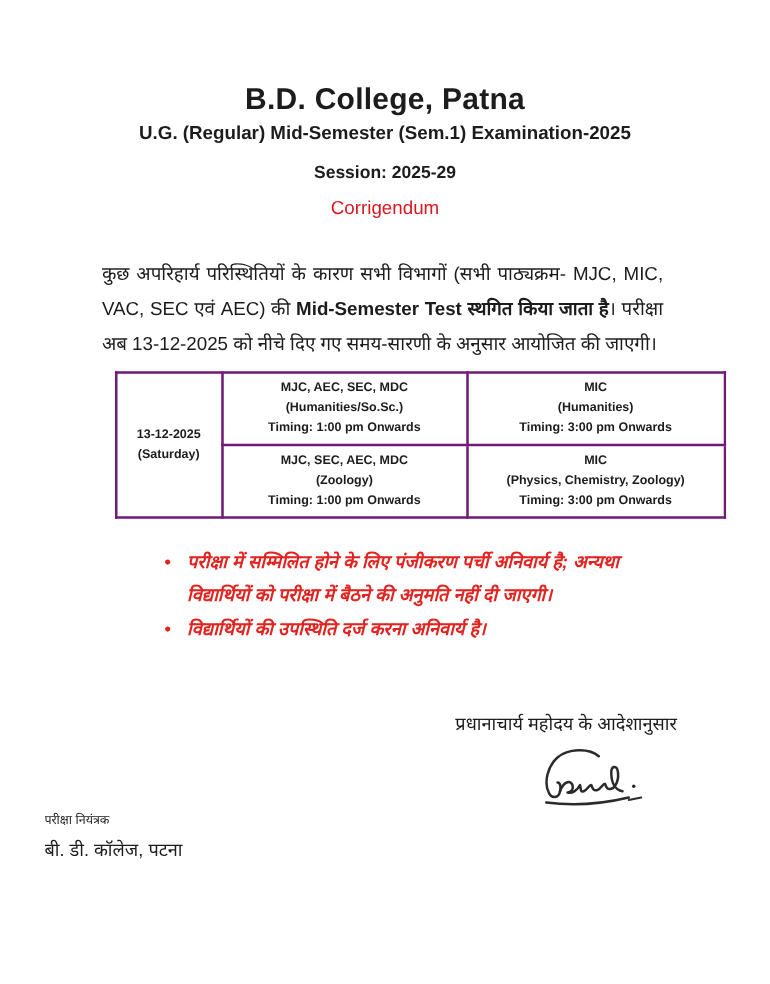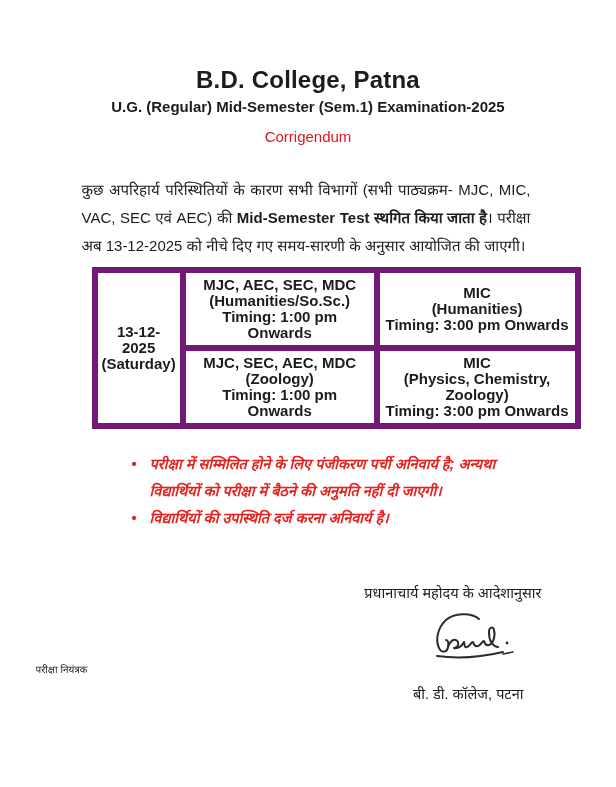--- a/index.html
+++ b/index.html
@@ -40,22 +40,22 @@
     font-size:15px;line-height:28px;
     text-align:justify;
   }
   .intro .bold-seg{font-weight:700;}
   table.schedule{
     border-collapse:collapse;
     margin:7px 0 0 56px;
     table-layout:fixed;
   }
   table.schedule td{
-    border:6px solid #701a75;
-    font-weight:700;font-size:15px;line-height:16px;
+    border:2px solid #701a75;
+    font-weight:700;font-size:10px;line-height:16px;
     text-align:center;vertical-align:middle;
     padding:4px 4px;
   }
   td.date-cell{vertical-align:top;padding-top:3px;font-size:13px;}
   .col-date{width:85px;}
   .col-s1{width:196px;}
   .col-s2{width:206px;}
   ul.notes{
     margin:22px 70px 0 96px;padding:0;list-style:none;
     color:var(--notes-red);
@@ -73,30 +73,31 @@
     margin:8px 62px 0 0;
     text-align:right;height:50px;
   }
   .sig-wrap svg{display:inline-block;}
   .signer-title{
     margin:2px 60px 0 0;
     text-align:left;font-size:10px;
   }
   .signer-org{
     margin:7px 57px 0 0;
-    text-align:right;font-size:14.5px;
+    font-size:14.5px;
   }
 </style>
 </head>
 <body>
 
 <div class="page">
 
   <h1 class="college-title">B.D. College, Patna</h1>
   <div class="exam-subtitle">U.G. (Regular) Mid-Semester (Sem.1) Examination-2025</div>
+  <div class="session-line">Session: 2025-29</div>
   <div class="corrigendum-heading">Corrigendum</div>
 
   <p class="intro"><span>कुछ अपरिहार्य परिस्थितियों के कारण सभी विभागों (सभी पाठ्यक्रम- MJC, MIC, VAC, SEC एवं AEC) की </span><span class="bold-seg">Mid-Semester Test स्थगित किया जाता है</span><span>। परीक्षा अब 13-12-2025 को नीचे दिए गए समय-सारणी के अनुसार आयोजित की जाएगी।</span></p>
 
   <table class="schedule">
     <colgroup>
       <col class="col-date">
         <col class="col-s1">
         <col class="col-s2">
     </colgroup>

